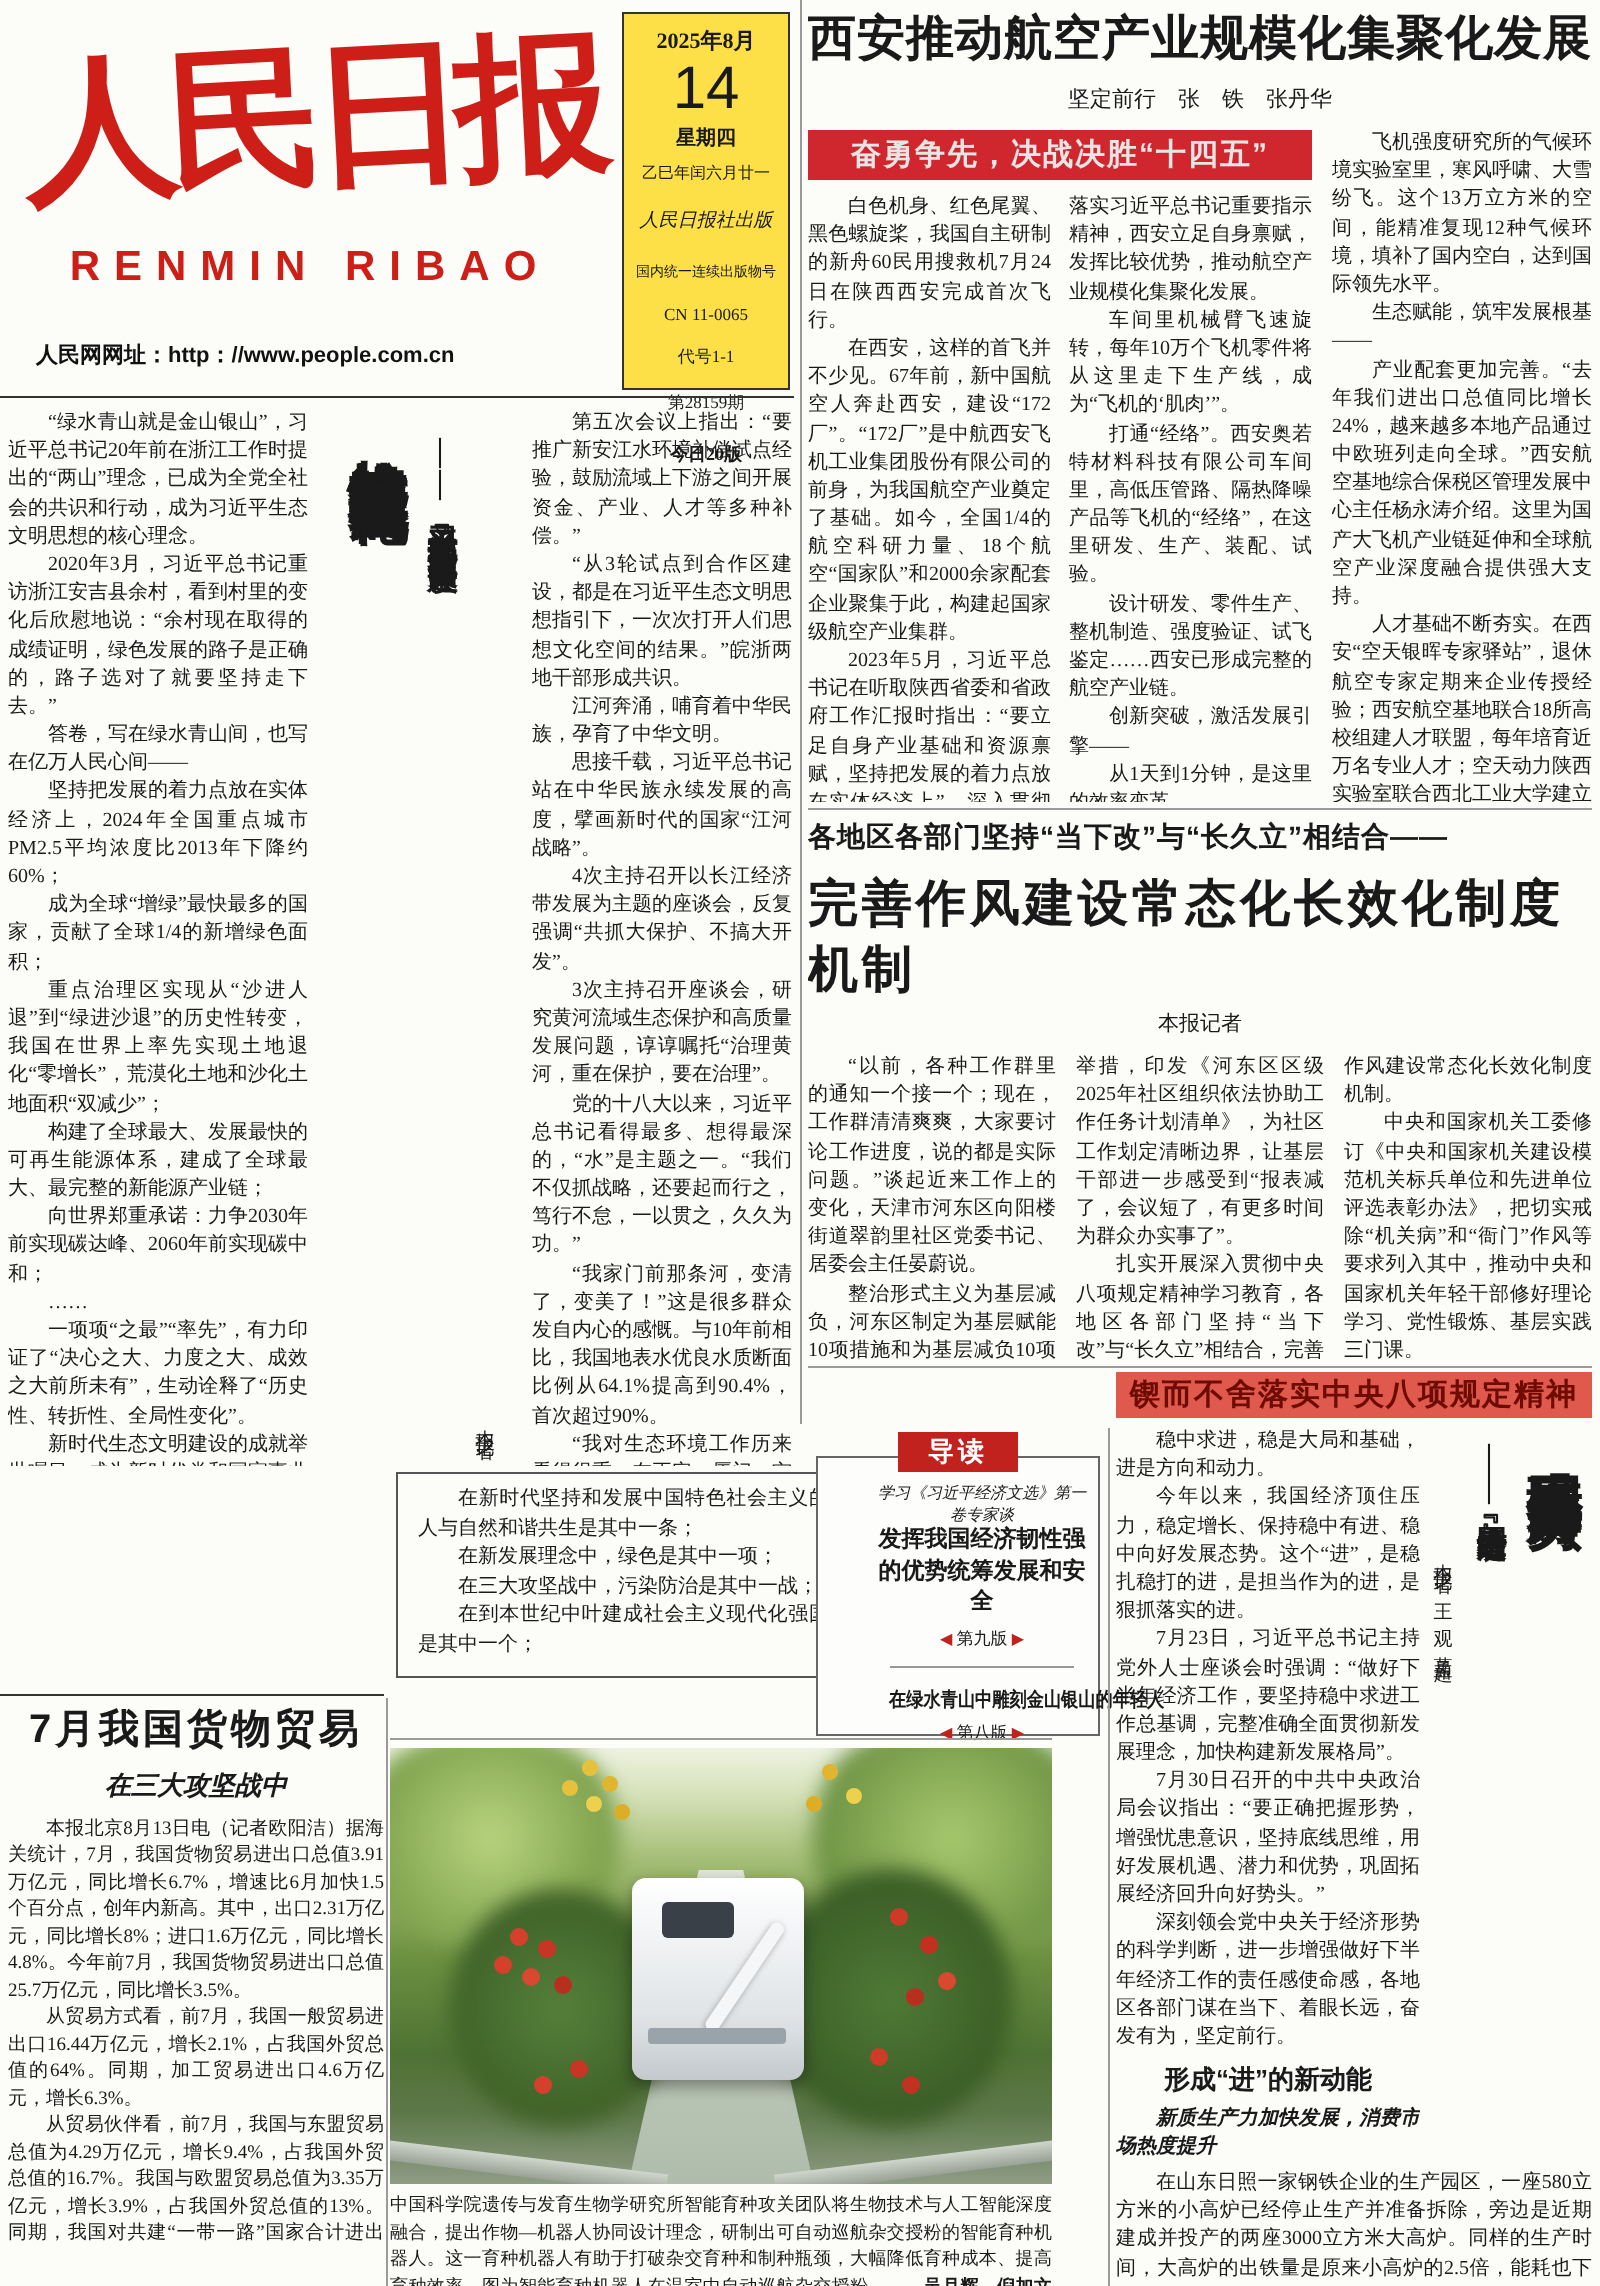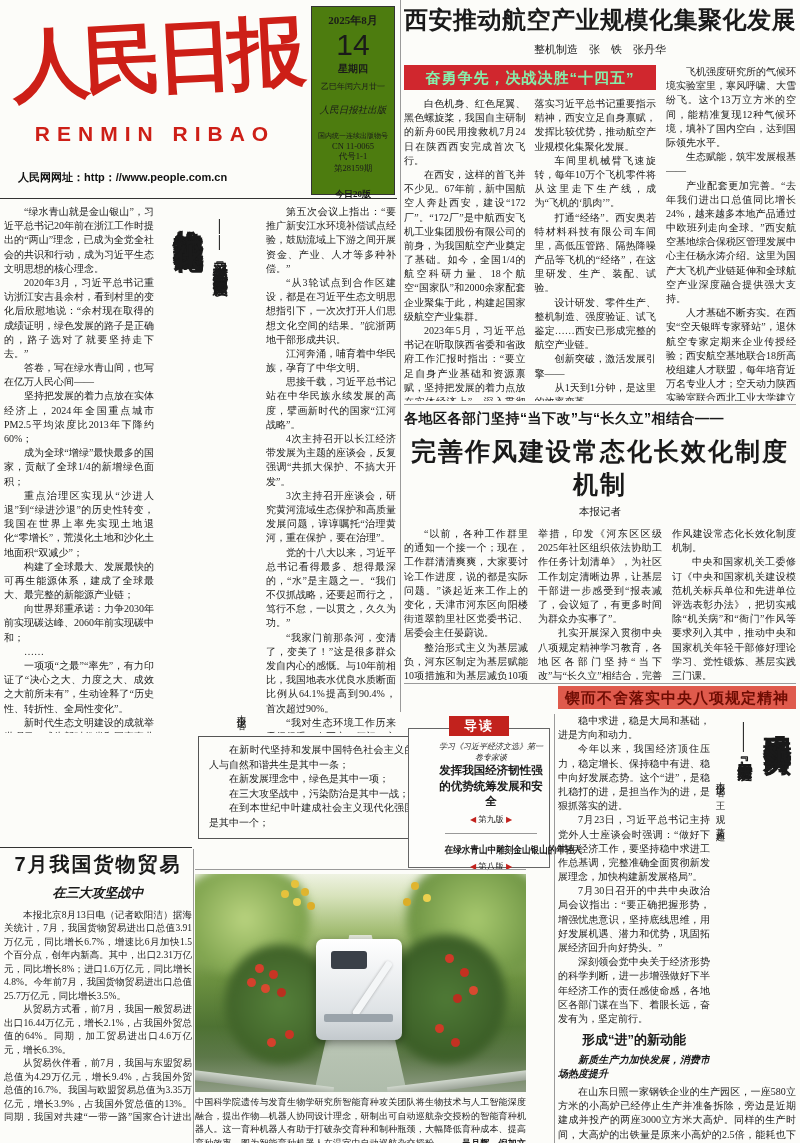--- a/index.html
+++ b/index.html
@@ -23,39 +23,39 @@
     transform:rotate(-3deg); white-space:nowrap; text-align:center; line-height:118px;
   }
   .paper-latin {
     position:absolute; left:0; top:122px; width:310px; text-align:center;
     color:#cd1f17; font-weight:bold; font-size:21px; letter-spacing:7px;
   }
   .paper-site { position:absolute; left:18px; top:170px; font-weight:bold; font-size:11px; color:#111; }
 
   .datebox {
     position:absolute; left:311px; top:6px; width:84px; height:189px;
-    border:1.5px solid #333; text-align:center; padding-top:6px; background:#4d7c0f;
+    border:1.5px solid #333; text-align:center; padding-top:6px; background:#fde047;
   }
   .db-ym { font-size:11px; font-weight:bold; }
   .db-day { font-size:30px; line-height:1.1; font-family:"Liberation Sans",sans-serif; }
   .db-week { font-size:10px; font-weight:bold; margin-top:1px; }
   .db-lunar { font-size:8px; margin-top:5px; }
   .db-pub { font-size:9.5px; margin-top:12px; font-style:italic; }
   .db-issnlabel { font-size:7px; margin-top:14px; }
-  .db-small { font-size:8.5px; margin-top:0; }
+  .db-small { font-size:8.5px; margin-top:11px; }
   .db-pages { font-size:9px; margin-top:13px; font-weight:bold; }
 
   
   .aviation { position:absolute; left:404px; top:5px; width:392px; height:396px; overflow:hidden; }
   .avi-headline { font-size:24px; font-weight:bold; text-align:center; letter-spacing:0.5px; line-height:1.25; }
   .avi-byline { text-align:center; font-size:11px; margin:7px 0 8px; }
   .avi-cols { display:flex; gap:10px; }
   .avi-left { width:252px; }
   .avi-banner {
-    height:25px; line-height:25px; background:#d0272e; color:#86efac; text-align:center;
+    height:25px; line-height:25px; background:#d0272e; color:#e5e5e5; text-align:center;
     font-weight:bold; font-size:15px; letter-spacing:1px; margin-bottom:7px;
   }
   .avi-left .body { column-count:2; column-gap:9px; height:318px; }
   .avi-right { width:130px; }
   .avi-right .body { height:352px; }
 
   
   .ecology { position:absolute; left:4px; top:205px; width:392px; height:528px; display:flex; gap:5px; overflow:hidden; }
   .eco-col1 { width:150px; height:100%; }
   .eco-col2 { width:130px; height:100%; }
@@ -65,21 +65,21 @@
   .eco-byl { writing-mode:vertical-rl; font-size:9.5px; align-self:flex-end; margin-bottom:18px; letter-spacing:2px; }
   .eco-box {
     position:absolute; left:198px; top:736px; width:310px; height:103px;
     border:1px solid #555; padding:6px 10px; font-size:10px; line-height:1.45;
     text-align:justify; overflow:hidden; background:#fcfcf9;
   }
 
   
   .workstyle { position:absolute; left:404px; top:410px; width:392px; height:270px; overflow:hidden; }
   .ws-kicker { font-size:14px; font-weight:bold; letter-spacing:0.5px; }
-  .ws-headline { font-size:25px; font-weight:bold; text-align:center; letter-spacing:2px; margin:7px 0 4px; }
+  .ws-headline { font-size:25px; font-weight:bold; text-align:left; letter-spacing:2px; margin:7px 0 4px; }
   .ws-byline { text-align:center; font-size:10.5px; margin-bottom:8px; }
   .workstyle .body { column-count:3; column-gap:10px; height:168px; }
 
   
   .slogan {
     position:absolute; left:558px; top:686px; width:238px; height:23px; line-height:23px;
     background:#df5a4c; color:#6e0c03; font-weight:bold; font-size:15px;
     text-align:center; letter-spacing:1px;
   }
 
@@ -168,21 +168,21 @@
     <div class="db-pub">人民日报社出版</div>
     <div class="db-issnlabel">国内统一连续出版物号</div>
     <div class="db-small">CN 11-0065</div>
     <div class="db-small">代号1-1</div>
     <div class="db-small">第28159期</div>
     <div class="db-pages">今日20版</div>
   </div>
 
   <div class="aviation">
     <div class="avi-headline sans">西安推动航空产业规模化集聚化发展</div>
-    <div class="avi-byline">整机制造　张　铁　张丹华</div>
+    <div class="avi-byline">坚定前行　张　铁　张丹华</div>
     <div class="avi-cols">
       <div class="avi-left">
         <div class="avi-banner sans">奋勇争先，决战决胜“十四五”</div>
         <div class="body">
             <p>白色机身、红色尾翼、黑色螺旋桨，我国自主研制的新舟60民用搜救机7月24日在陕西西安完成首次飞行。</p>
             <p>在西安，这样的首飞并不少见。67年前，新中国航空人奔赴西安，建设“172厂”。“172厂”是中航西安飞机工业集团股份有限公司的前身，为我国航空产业奠定了基础。如今，全国1/4的航空科研力量、18个航空“国家队”和2000余家配套企业聚集于此，构建起国家级航空产业集群。</p>
             <p>2023年5月，习近平总书记在听取陕西省委和省政府工作汇报时指出：“要立足自身产业基础和资源禀赋，坚持把发展的着力点放在实体经济上”。深入贯彻落实习近平总书记重要指示精神，西安立足自身禀赋，发挥比较优势，推动航空产业规模化集聚化发展。</p>
             <p>车间里机械臂飞速旋转，每年10万个飞机零件将从这里走下生产线，成为“飞机的‘肌肉’”。</p>
             <p>打通“经络”。西安奥若特材料科技有限公司车间里，高低压管路、隔热降噪产品等飞机的“经络”，在这里研发、生产、装配、试验。</p>
             <p>设计研发、零件生产、整机制造、强度验证、试飞鉴定……西安已形成完整的航空产业链。</p>

